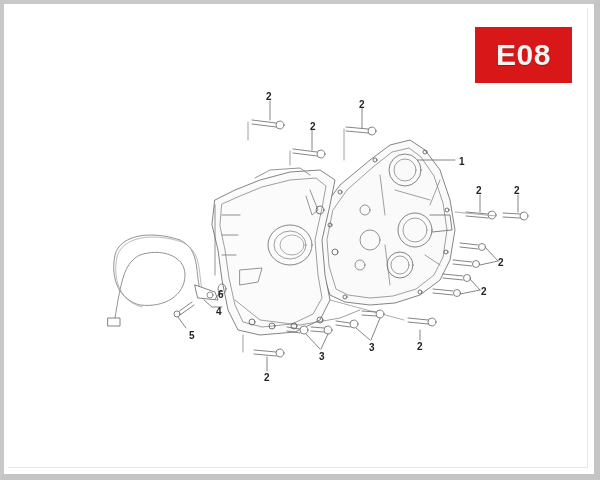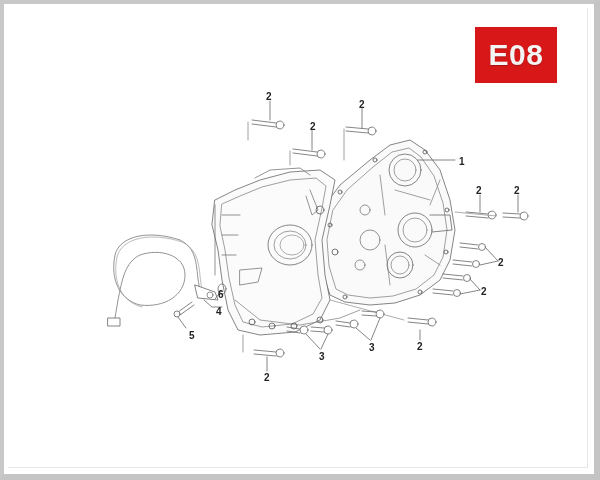--- a/index.html
+++ b/index.html
@@ -2,21 +2,21 @@
 <html><head>
   <meta charset="utf-8">
   <style>
     html, body { margin: 0; padding: 0; background: #ffffff; }
     body { width: 600px; height: 480px; position: relative; overflow: hidden; font-family: "Liberation Sans", sans-serif; }
     .frame { position: absolute; left: 0; top: 0; width: 600px; height: 480px; box-sizing: border-box;
              border-top: 4px solid #c8c8c8; border-left: 4px solid #c8c8c8;
              border-right: 6px solid #c4c4c4; border-bottom: 6px solid #c4c4c4; background: #fff; }
     .frame-inner { position: absolute; left: 4px; top: 4px; right: 6px; bottom: 6px;
                    border-right: 1px solid #e6e6e6; border-bottom: 1px solid #e6e6e6; }
-    .badge { position: absolute; left: 475px; top: 27px; width: 82px; height: 56px; background: #d81818;
+    .badge { position: absolute; left: 475px; top: 27px; width: 97px; height: 56px; background: #d81818;
              color: #f4f4f4; font-weight: bold; font-size: 30px; display: flex; align-items: center; justify-content: center;
              letter-spacing: 0.5px; text-shadow: 0 1px 1px rgba(0,0,0,0.25); }
     svg.diagram { position: absolute; left: 0; top: 0; }
     .lbl { position: absolute; font-weight: bold; font-size: 10px; color: #222; line-height: 10px; }
   </style>
 </head>
 <body>
 
 <div class="frame">
   <div class="frame-inner"></div>

